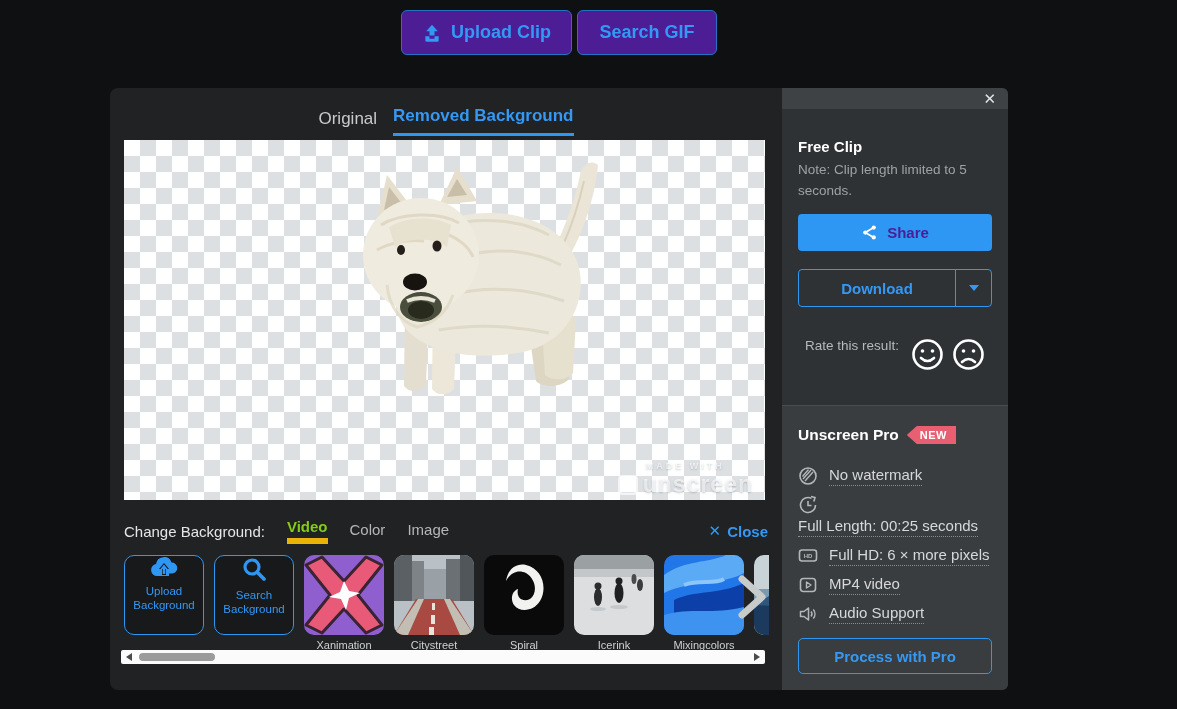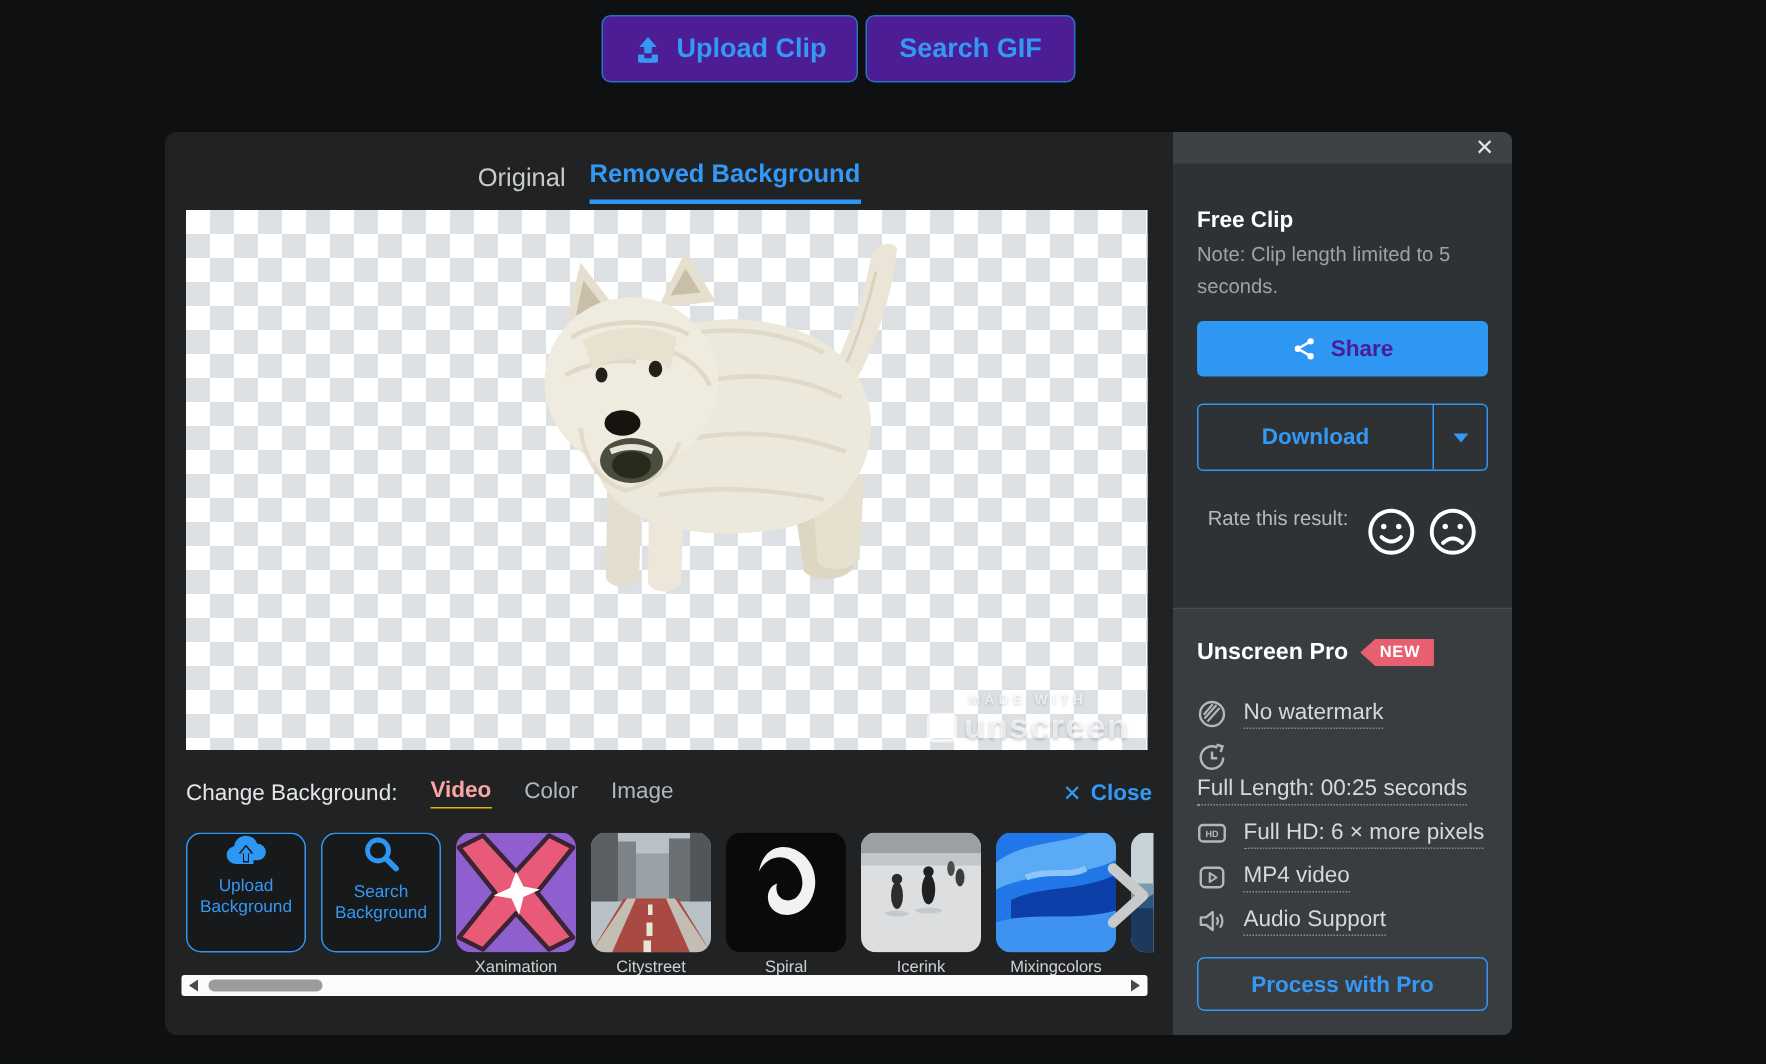--- a/index.html
+++ b/index.html
@@ -35,21 +35,21 @@
   #watermark { right:12px; bottom:2px; text-align:center; color:rgba(255,255,255,0.65);
                text-shadow:0 1px 2px rgba(100,110,120,0.35); }
   #watermark .made-with { font-size:9px; letter-spacing:3px; font-weight:bold; }
   #watermark .brand-row { display:flex; align-items:center; gap:5px; justify-content:center; }
   #watermark .brand { font-size:23px; font-weight:bold; letter-spacing:1px; }
 
   
   #change-row { left:14px; top:430px; width:644px; display:flex; align-items:center; gap:22px; }
   #change-label { font-size:15px; color:#e4e6e8; }
   .bg-tab { font-size:15px; color:#b4b7ba; padding-bottom:3px; cursor:pointer; }
-  .bg-tab.active { color:#fca5a5; font-weight:bold; border-bottom:1px solid #eab308; }
+  .bg-tab.active { color:#84cc16; font-weight:bold; border-bottom:6px solid #eab308; }
   #close-bg { margin-left:auto; color:#3498f5; font-size:15px; font-weight:bold; cursor:pointer;
               display:flex; gap:6px; align-items:center; }
 
   
   #thumbs { left:14px; top:467px; width:645px; height:100px; overflow:hidden; }
   .thumb { position:absolute; top:0; width:80px; height:80px; border-radius:10px; overflow:hidden; cursor:pointer; }
   .thumb-btn { background:#17191b; border:1.5px solid #2e96f3; display:flex; flex-direction:column;
                align-items:center; gap:6px; color:#3498f5; font-size:11.5px;
                text-align:center; line-height:1.25; }
   .thumb-label { position:absolute; top:84px; width:80px; text-align:center; font-size:11px; color:#cfd2d4; }
@@ -67,21 +67,21 @@
   #sidebar-topbar { left:0; top:0; width:226px; height:21px; background:#3f4244; border-radius:0 6px 0 0;
                     display:flex; justify-content:flex-end; align-items:center; padding-right:12px; }
   #sidebar-close { color:#e3e5e7; font-size:15px; font-weight:bold; cursor:pointer; line-height:1; }
 
   #free-clip-title { left:16px; top:50px; color:#fff; font-size:15px; font-weight:bold; }
   #free-clip-note { left:16px; top:72px; width:196px; color:#9fa2a5; font-size:13.5px; line-height:1.55; }
 
   #share-btn { left:16px; top:126px; width:194px; height:37px; background:#2e96f3; border-radius:4px;
                display:flex; align-items:center; justify-content:center; gap:9px; color:#4c1d95;
                font-size:15px; font-weight:bold; cursor:pointer; }
-  #download-btn { left:16px; top:181px; width:194px; height:45px; border:1px solid #2e96f3; border-radius:4px;
+  #download-btn { left:16px; top:181px; width:194px; height:38px; border:1px solid #2e96f3; border-radius:4px;
                   display:flex; cursor:pointer; }
   #download-main { flex:1; display:flex; align-items:center; justify-content:center;
                    color:#3498f5; font-size:15px; font-weight:bold; }
   #download-caret-area { width:36px; border-left:1px solid #2e96f3; display:flex; align-items:center; justify-content:center; }
   .caret-down { width:0; height:0; border-left:5px solid transparent; border-right:5px solid transparent; border-top:6px solid #3498f5; }
 
   #rate-row { left:0; top:250px; width:226px; display:flex; justify-content:center; gap:8px; }
   #rate-label { color:#b7babc; font-size:13.5px; margin-right:4px; }
   .face { cursor:pointer; }
 

